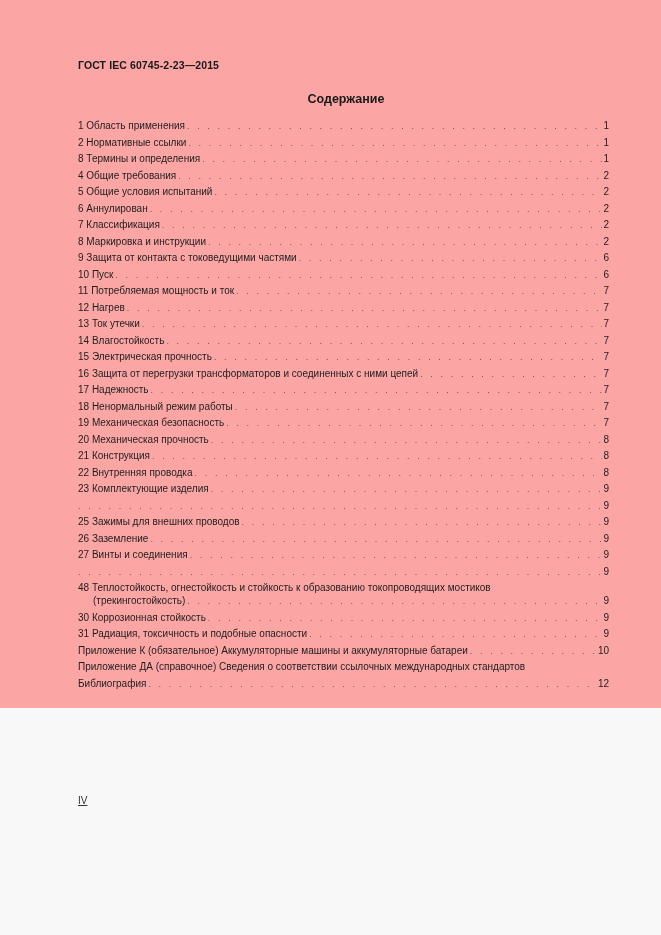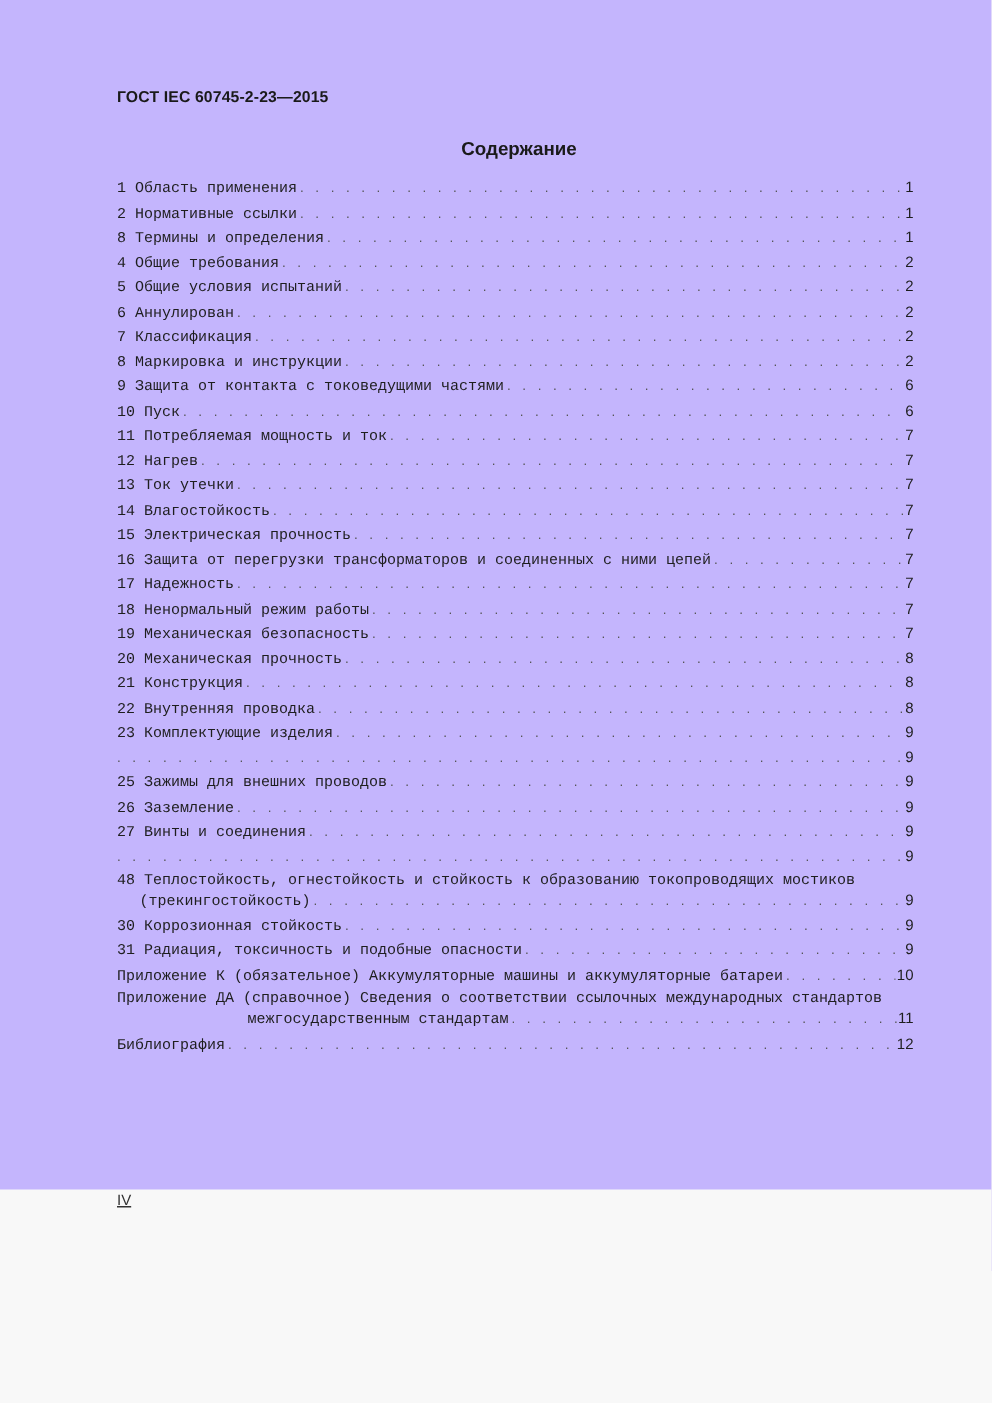--- a/index.html
+++ b/index.html
@@ -11,22 +11,22 @@
       width: 661px;
       height: 935px;
       position: relative;
       overflow: hidden;
       font-family: "Liberation Sans", "DejaVu Sans", sans-serif;
       color: #1e1e1e;
     }
     .page {
       position: absolute;
       left: 0; top: 0;
-      width: 661px; height: 793px;
-      background: #c4b5fd;
+      width: 661px; height: 708px;
+      background: #fca5a5;
     }
     .doc-header {
       position: absolute;
       left: 78px;
       top: 59px;
       font-size: 10.5px;
       font-weight: bold;
       letter-spacing: 0.1px;
       color: #1a1a1a;
     }
@@ -54,21 +54,20 @@
     }
     .toc-line {
       display: flex;
       align-items: baseline;
       white-space: nowrap;
       height: 13px;
     }
     .toc-label {
       flex: 0 0 auto;
       padding-right: 2px;
-      font-family: Liberation Mono, monospace;
     }
     .toc-dots {
       flex: 1 1 auto;
       overflow: hidden;
       color: #555;
       letter-spacing: 2.6px;
       font-size: 9px;
       min-width: 10px;
     }
     .toc-dots::before {
@@ -355,25 +354,20 @@
           <span class="toc-label">Приложение К (обязательное) Аккумуляторные машины и аккумуляторные батареи</span>
           <span class="toc-dots"></span>
           <span class="toc-page">10</span>
         </div>
       </div>
 
     <div class="toc-row">
       <div class="toc-line">
           <span class="toc-label">Приложение ДА (справочное) Сведения о соответствии ссылочных международных стандартов</span>
         </div>
-      <div class="toc-line indent-app">
-          <span class="toc-label">межгосударственным стандартам</span>
-          <span class="toc-dots"></span>
-          <span class="toc-page">11</span>
-        </div>
     </div>
 
     <div class="toc-row">
         <div class="toc-line">
           <span class="toc-label">Библиография</span>
           <span class="toc-dots"></span>
           <span class="toc-page">12</span>
         </div>
       </div>
 

